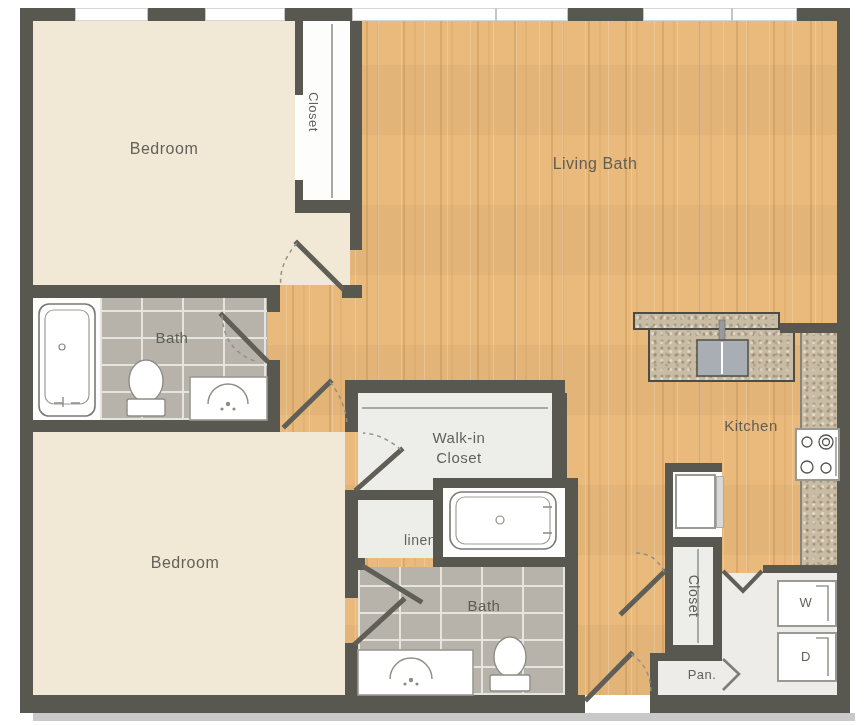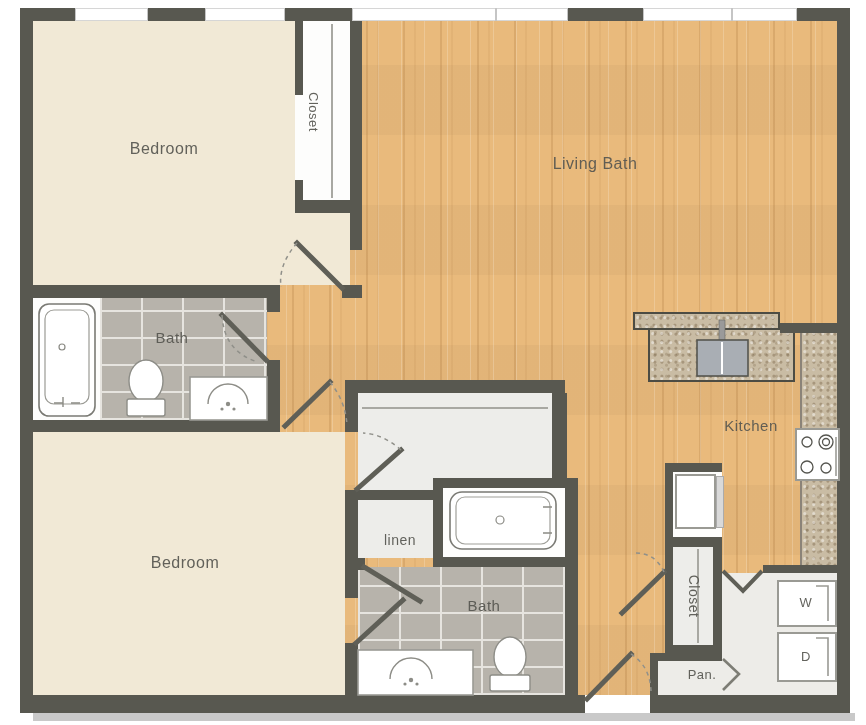--- a/index.html
+++ b/index.html
@@ -211,21 +211,22 @@
       <path d="M664,572 Q655,552 633,553"></path>
       <path d="M631,654 Q650,666 651,691"></path>
     </g>
   </svg>
 
   <div class="lbl" style="left:164px;top:149px;font-size:16px;">Bedroom</div>
   <div class="lbl vlabel" style="left:313px;top:112px;font-size:13px;">Closet</div>
   <div class="lbl" style="left:595px;top:164px;font-size:16px;">Living Bath</div>
   <div class="lbl" style="left:172px;top:337px;font-size:15px;">Bath</div>
   <div class="lbl" style="left:185px;top:563px;font-size:16px;">Bedroom</div>
-  <div class="lbl" style="left:400px;top:540px;font-size:14px;">linen</div>
+  <div class="lbl wrap" style="left:459px;top:447px;font-size:15px;width:80px;">Walk-in Closet</div>
+  <div class="lbl" style="left:420px;top:540px;font-size:14px;">linen</div>
   <div class="lbl" style="left:484px;top:605px;font-size:15px;">Bath</div>
   <div class="lbl" style="left:751px;top:425px;font-size:15px;">Kitchen</div>
   <div class="lbl vlabel" style="left:694px;top:596px;font-size:14px;">Closet</div>
   <div class="lbl" style="left:702px;top:674px;font-size:13px;">Pan.</div>
   <div class="lbl" style="left:806px;top:602px;font-size:13px;">W</div>
   <div class="lbl" style="left:806px;top:656px;font-size:13px;">D</div>
 
 </div>
 
 </body></html>

